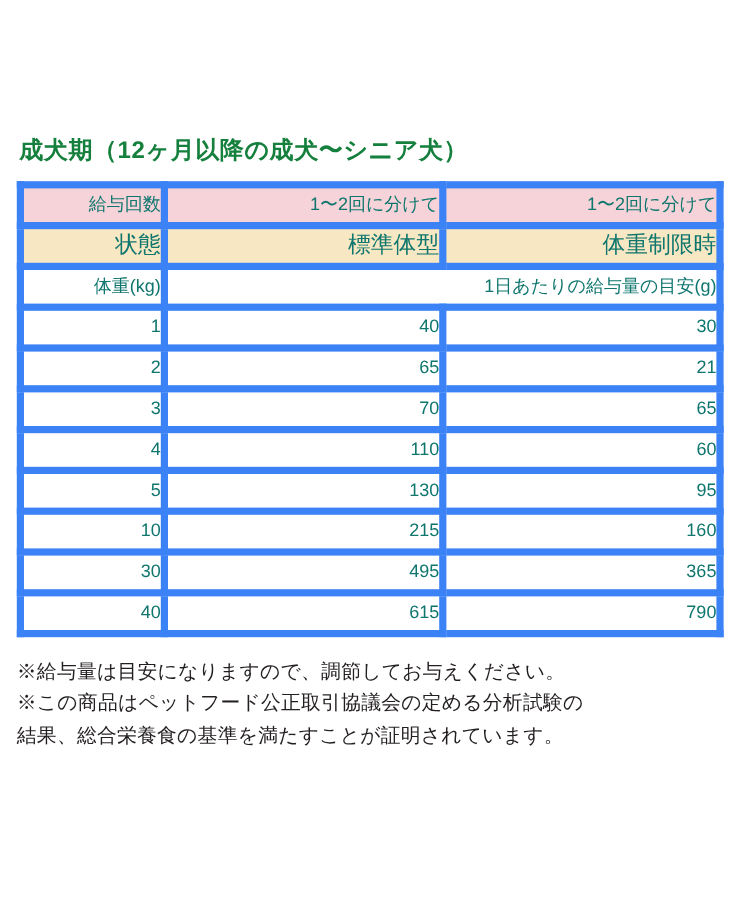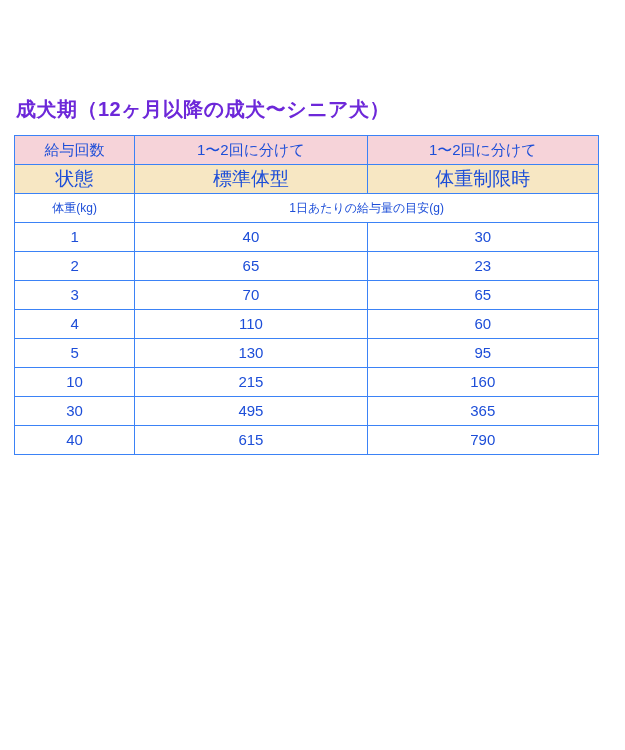--- a/index.html
+++ b/index.html
@@ -23,38 +23,38 @@
   .content {
     position: absolute;
     left: 14px;
     top: 96px;
     width: 598px;
   }
   .title {
     font-size: 20px;
     font-weight: bold;
     letter-spacing: 0.5px;
-    color: #6d28d9;
-    margin: 0 0 12px 2px;
+    color: #15803d;
+    margin: 16px 0 12px 2px;
     white-space: nowrap;
   }
   table.feed-table {
     border-collapse: collapse;
     width: 585px;
     table-layout: fixed;
     font-size: 15px;
   }
   table.feed-table td {
-    border: 1px solid #3b82f6;
-    text-align: center;
+    border: 6px solid #3b82f6;
+    text-align: right;
     vertical-align: middle;
     padding: 0;
     height: 28px;
     line-height: 28px;
-    color: #1d4ed8;
+    color: #0f766e;
   }
   .col-a { width: 120px; }
   .col-b { width: 232px; }
   .col-c { width: 231px; }
 
   .row-pink td {
     background: #f6d3d9;
     height: 30px;
     line-height: 30px;
     font-size: 15px;
@@ -62,21 +62,21 @@
   .row-cream td {
     background: #f7e7c3;
     height: 30px;
     line-height: 30px;
     font-size: 19px;
   }
   .row-head3 td {
     background: #ffffff;
     height: 29px;
     line-height: 29px;
-    font-size: 12px;
+    font-size: 15px;
   }
   .data-row td {
     background: #ffffff;
     font-size: 15px;
     height: 27px;
     line-height: 27px;
   }
   .notes {
     margin-top: 16px;
     font-size: 16.5px;
@@ -119,21 +119,21 @@
         </tr>
 
         <tr class="data-row">
           <td>1</td>
           <td>40</td>
           <td>30</td>
         </tr>
         <tr class="data-row">
           <td>2</td>
           <td>65</td>
-          <td>23</td>
+          <td>21</td>
         </tr>
         <tr class="data-row">
           <td>3</td>
           <td>70</td>
           <td>65</td>
         </tr>
         <tr class="data-row">
           <td>4</td>
           <td>110</td>
           <td>60</td>
@@ -154,15 +154,20 @@
           <td>365</td>
         </tr>
         <tr class="data-row">
           <td>40</td>
           <td>615</td>
           <td>790</td>
         </tr>
       </tbody>
     </table>
 
+    <div class="notes">
+      <p>※給与量は目安になりますので、調節してお与えください。</p>
+      <p>※この商品はペットフード公正取引協議会の定める分析試験の</p>
+      <p>結果、総合栄養食の基準を満たすことが証明されています。</p>
+    </div>
 
   </div>
 </div>
 
 </body></html>

